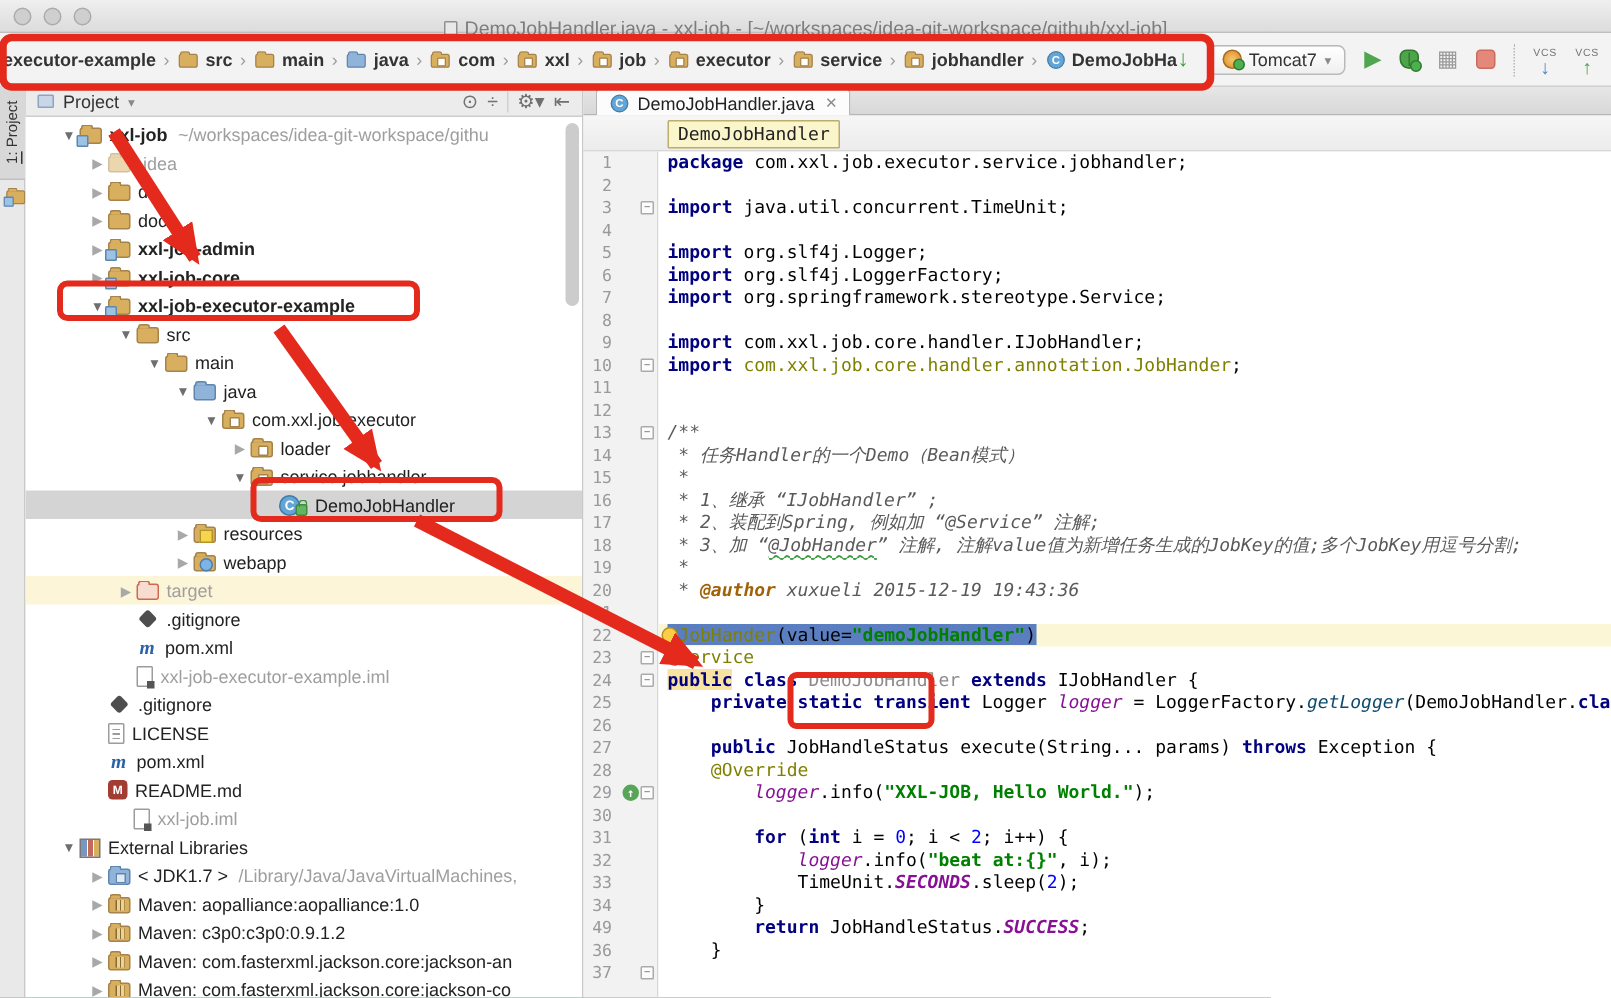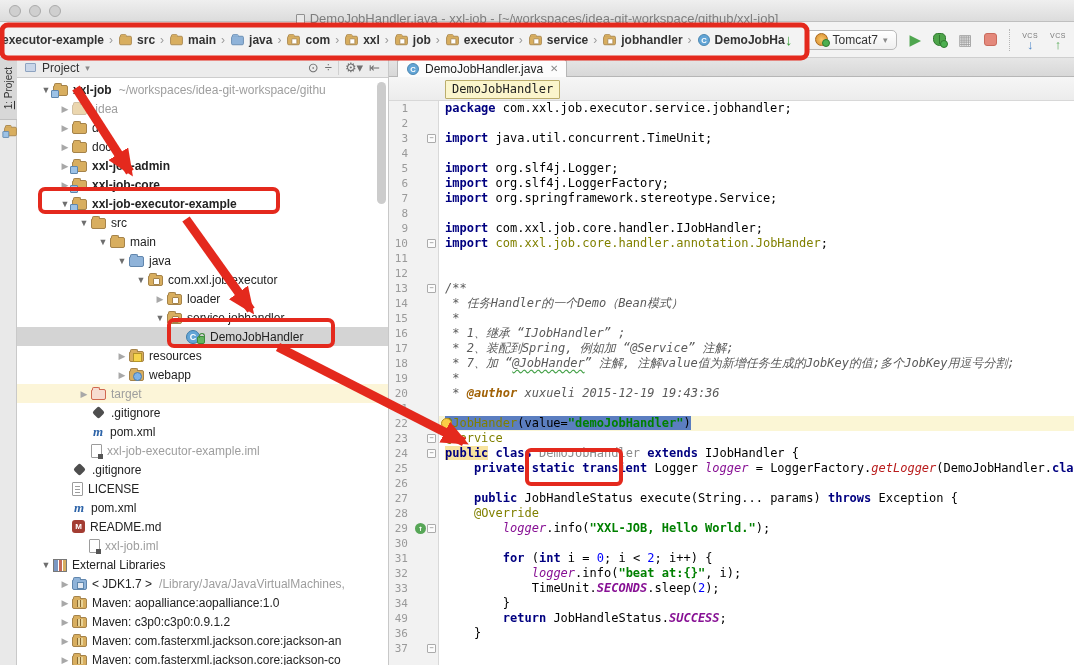--- a/index.html
+++ b/index.html
@@ -144,21 +144,21 @@
   .sg-p { color:#000; }
   .sg-a { color:#808000; }
   .sg-s { color:#008000; font-weight:bold; }
   .sg-n { color:#0000FF; }
   .sg-c { color:#5A5A5A; font-style:italic; }
   .sg-cb { color:#a16207; font-style:italic; font-weight:bold; }
   .sg-cw { color:#5A5A5A; font-style:italic; text-decoration:underline; text-decoration-style:wavy;
     text-decoration-color:#43A047; text-underline-offset:2px; }
   .sg-f { color:#871094; font-style:italic; }
   .sg-sf { color:#871094; font-style:italic; font-weight:bold; }
-  .sg-m { color:#b91c1c; font-style:italic; }
+  .sg-m { color:#0c4a6e; font-style:italic; }
   .sg-g { color:#8C8C8C; }
   .sg-khl { color:#000080; font-weight:bold; background:#F8E3A0; }
   #bulb { position:absolute; left:2px; width:11px; height:11px; border-radius:50%;
     background:#FBCE46; border:1px solid #B98F1F; }
   #bulb::after { content:''; position:absolute; left:3px; bottom:-3px; width:4px; height:3px; background:#B98F1F; }
   
   #annotations { position:absolute; inset:0; pointer-events:none; z-index:50; }
 </style>
 </head>
 <body>
@@ -627,21 +627,21 @@
             <div class="c-line"></div>
             <div class="c-line"><span class="sg-k">import</span><span class="sg-p"> com.xxl.job.core.handler.IJobHandler;</span></div>
             <div class="c-line"><span class="sg-k">import</span><span class="sg-p"> </span><span class="sg-a">com.xxl.job.core.handler.annotation.JobHander</span><span class="sg-p">;</span></div>
             <div class="c-line"></div>
             <div class="c-line"></div>
             <div class="c-line"><span class="sg-c">/**</span></div>
             <div class="c-line"><span class="sg-c"> * 任务Handler的一个Demo（Bean模式）</span></div>
             <div class="c-line"><span class="sg-c"> *</span></div>
             <div class="c-line"><span class="sg-c"> * 1、继承 “IJobHandler” ;</span></div>
             <div class="c-line"><span class="sg-c"> * 2、装配到Spring, 例如加 “@Service” 注解;</span></div>
-            <div class="c-line"><span class="sg-c"> * 7、加 “</span><span class="sg-cw">@JobHander</span><span class="sg-c">” 注解, 注解value值为新增任务生成的JobKey的值;多个JobKey用逗号分割;</span></div>
+            <div class="c-line"><span class="sg-c"> * 3、加 “</span><span class="sg-cw">@JobHander</span><span class="sg-c">” 注解, 注解value值为新增任务生成的JobKey的值;多个JobKey用逗号分割;</span></div>
             <div class="c-line"><span class="sg-c"> *</span></div>
             <div class="c-line"><span class="sg-c"> * </span><span class="sg-cb">@author</span><span class="sg-c"> xuxueli 2015-12-19 19:43:36</span></div>
             <div class="c-line"></div>
             <div class="c-line caret-line"><span class="selection"><span class="sg-a">@JobHander</span><span class="sg-p">(value=</span><span class="sg-s">"demoJobHandler"</span><span class="sg-p">)</span></span></div>
             <div class="c-line"><span class="sg-a">@Service</span></div>
             <div class="c-line"><span class="sg-khl">public</span><span class="sg-p"> </span><span class="sg-k">class</span><span class="sg-g"> DemoJobHandler </span><span class="sg-k">extends</span><span class="sg-p"> IJobHandler {</span></div>
             <div class="c-line"><span class="sg-p">    </span><span class="sg-k">private static transient</span><span class="sg-p"> Logger </span><span class="sg-f">logger</span><span class="sg-p"> = LoggerFactory.</span><span class="sg-m">getLogger</span><span class="sg-p">(DemoJobHandler.</span><span class="sg-k">class</span></div>
             <div class="c-line"></div>
             <div class="c-line"><span class="sg-p">    </span><span class="sg-k">public</span><span class="sg-p"> JobHandleStatus execute(String... params) </span><span class="sg-k">throws</span><span class="sg-p"> Exception {</span></div>
             <div class="c-line"><span class="sg-p">    </span><span class="sg-a">@Override</span></div>

